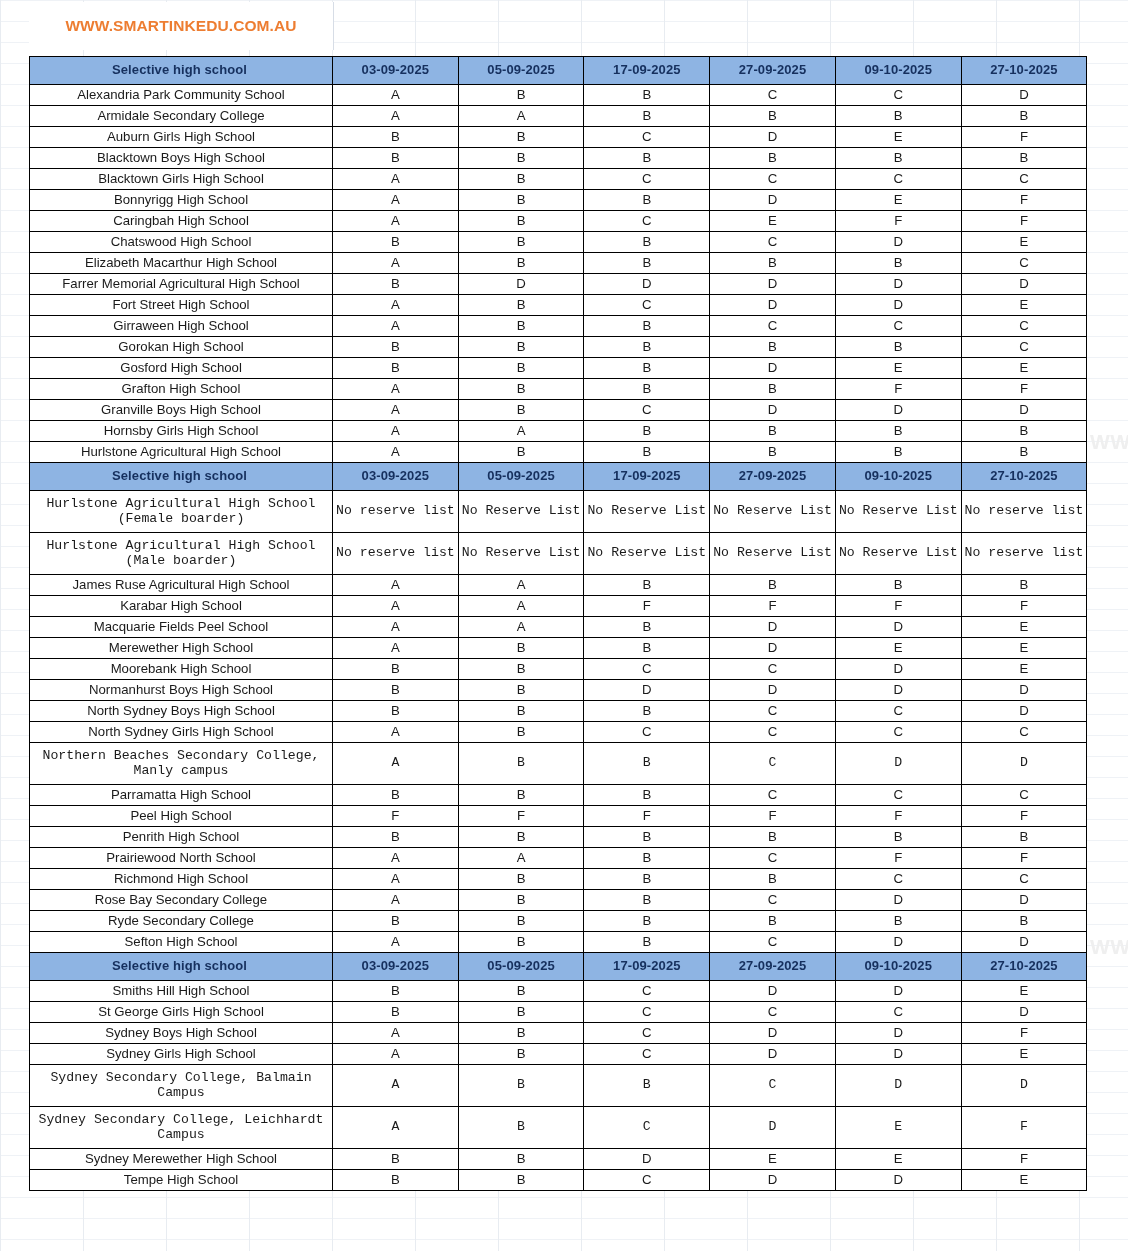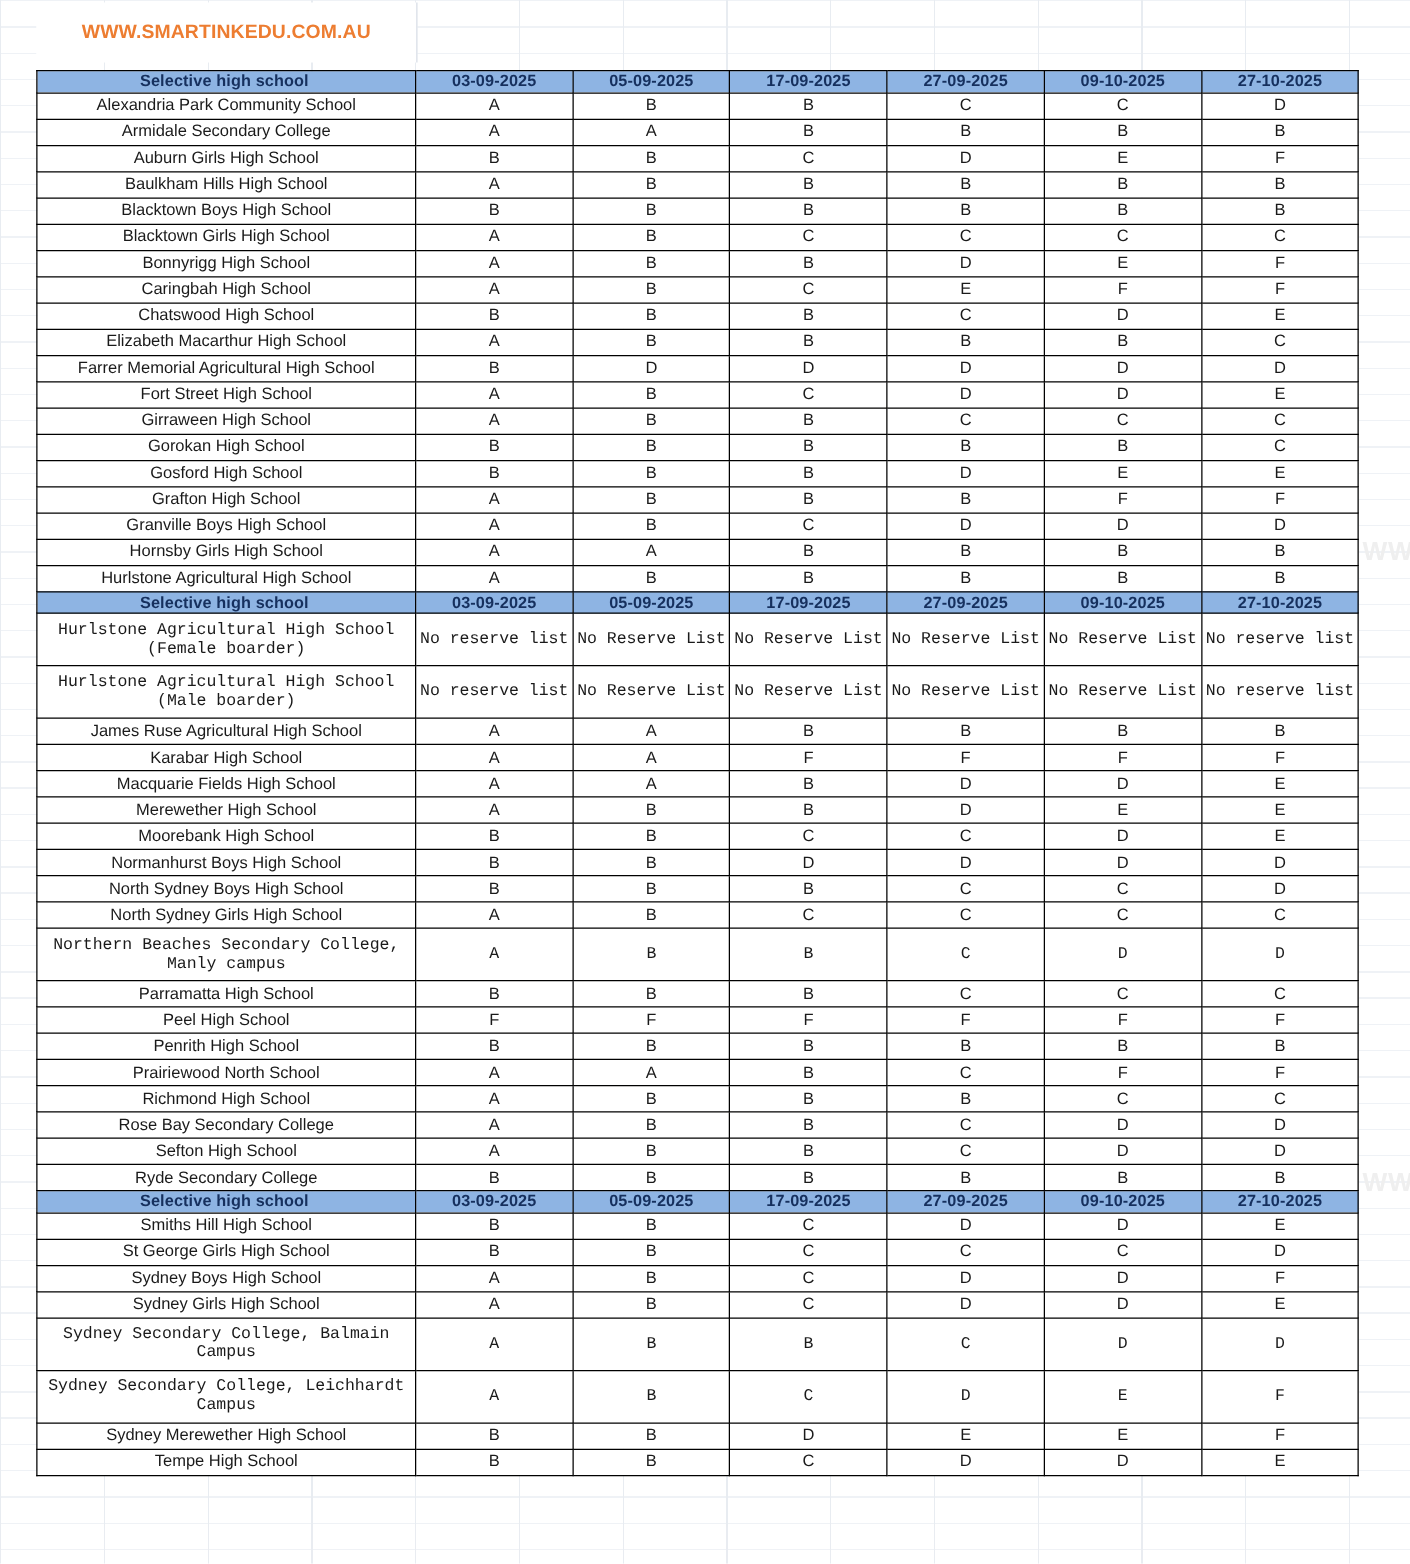--- a/index.html
+++ b/index.html
@@ -122,21 +122,21 @@
     padding-right: 1px;
   }
 
   tr.header td {
     background: #8EB4E3;
     font-weight: bold;
     text-align: center;
     color: #16305e;
     font-size: 13px;
     letter-spacing: .1px;
-    height: 17px;
+    height: 28px;
     margin-top: 24px;
   }
   tr.header td.school { text-align: center; padding-left: 0; }
 
   tr.data td { height: 21px; }
   tr.tall td { height: 42px; font-family: Liberation Mono, monospace; }
 </style>
 </head>
 <body>
 
@@ -232,29 +232,20 @@
         <tr class="data">
           <td class="school">Auburn Girls High School</td>
           <td class="grade">B</td>
           <td class="grade">B</td>
           <td class="grade">C</td>
           <td class="grade">D</td>
           <td class="grade">E</td>
           <td class="grade">F</td>
         </tr>
         <tr class="data">
-          <td class="school">Baulkham Hills High School</td>
-          <td class="grade">A</td>
-          <td class="grade">B</td>
-          <td class="grade">B</td>
-          <td class="grade">B</td>
-          <td class="grade">B</td>
-          <td class="grade">B</td>
-        </tr>
-        <tr class="data">
           <td class="school">Blacktown Boys High School</td>
           <td class="grade">B</td>
           <td class="grade">B</td>
           <td class="grade">B</td>
           <td class="grade">B</td>
           <td class="grade">B</td>
           <td class="grade">B</td>
         </tr>
         <tr class="data">
           <td class="school">Blacktown Girls High School</td>
@@ -421,21 +412,21 @@
         <tr class="data">
           <td class="school">Karabar High School</td>
           <td class="grade">A</td>
           <td class="grade">A</td>
           <td class="grade">F</td>
           <td class="grade">F</td>
           <td class="grade">F</td>
           <td class="grade">F</td>
         </tr>
         <tr class="data">
-          <td class="school">Macquarie Fields High School</td>
+          <td class="school">Macquarie Fields Peel School</td>
           <td class="grade">A</td>
           <td class="grade">A</td>
           <td class="grade">B</td>
           <td class="grade">D</td>
           <td class="grade">D</td>
           <td class="grade">E</td>
         </tr>
         <tr class="data">
           <td class="school">Merewether High School</td>
           <td class="grade">A</td>
@@ -538,36 +529,36 @@
         <tr class="data">
           <td class="school">Rose Bay Secondary College</td>
           <td class="grade">A</td>
           <td class="grade">B</td>
           <td class="grade">B</td>
           <td class="grade">C</td>
           <td class="grade">D</td>
           <td class="grade">D</td>
         </tr>
         <tr class="data">
+          <td class="school">Ryde Secondary College</td>
+          <td class="grade">B</td>
+          <td class="grade">B</td>
+          <td class="grade">B</td>
+          <td class="grade">B</td>
+          <td class="grade">B</td>
+          <td class="grade">B</td>
+        </tr>
+        <tr class="data">
           <td class="school">Sefton High School</td>
           <td class="grade">A</td>
           <td class="grade">B</td>
           <td class="grade">B</td>
           <td class="grade">C</td>
           <td class="grade">D</td>
           <td class="grade">D</td>
-        </tr>
-        <tr class="data">
-          <td class="school">Ryde Secondary College</td>
-          <td class="grade">B</td>
-          <td class="grade">B</td>
-          <td class="grade">B</td>
-          <td class="grade">B</td>
-          <td class="grade">B</td>
-          <td class="grade">B</td>
         </tr>
         <tr class="header">
           <td class="school">Selective high school</td>
           <td class="date">03-09-2025</td>
           <td class="date">05-09-2025</td>
           <td class="date">17-09-2025</td>
           <td class="date">27-09-2025</td>
           <td class="date">09-10-2025</td>
           <td class="date">27-10-2025</td>
         </tr>

